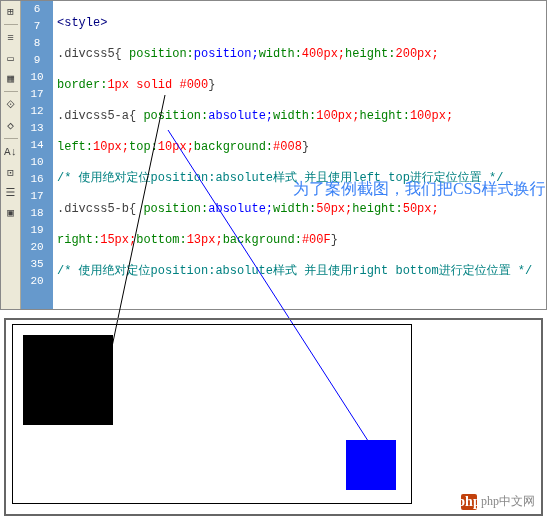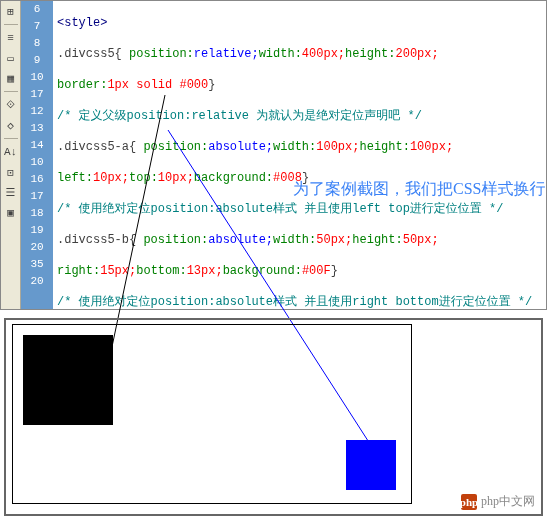--- a/index.html
+++ b/index.html
@@ -17,21 +17,21 @@
 .c-val{color:#0000ff}
 .c-num{color:#ff0000}
 .c-comment{color:#008080}
 .c-tag{color:#000080}
 .annot{position:absolute;color:#3b82f6;font-family:SimSun,serif;font-size:16px}
 .preview{border:2px solid #666;margin:8px 4px 4px 4px;height:198px;padding:4px;position:relative}
 .outer{border:1px solid #000;width:400px;height:180px;position:relative;margin-left:2px}
 .box-a{position:absolute;left:10px;top:10px;width:90px;height:90px;background:#000}
 .box-b{position:absolute;right:15px;bottom:13px;width:50px;height:50px;background:#00f}
 .watermark{position:absolute;right:6px;bottom:4px;font-family:SimSun,serif;font-size:12px;color:#888;display:flex;align-items:center;gap:4px}
-.watermark .logo{width:16px;height:16px;background:#c2410c;border-radius:2px;color:#fff;font-size:11px;display:flex;align-items:center;justify-content:center;font-weight:bold}
+.watermark .logo{width:16px;height:16px;background:#c2410c;border-radius:2px;color:#fff;font-size:14px;display:flex;align-items:center;justify-content:center;font-weight:bold}
 svg.arrows{position:absolute;top:0;left:0;pointer-events:none}
 </style>
 </head>
 <body>
 
 <div class="editor">
   <div class="toolbar">
     <div class="tbtn">⊞</div>
     <div class="sep"></div>
     <div class="tbtn">≡</div>
@@ -60,23 +60,22 @@
     <div class="ln">16</div>
     <div class="ln">17</div>
     <div class="ln">18</div>
     <div class="ln">19</div>
     <div class="ln">20</div>
     <div class="ln">35</div>
     <div class="ln">20</div>
   </div>
   <div class="code">
 <div class="row"><span class="c-tag">&lt;style&gt;</span></div>
-<div class="row"><span class="c-sel">.divcss5{</span><span class="c-prop"> position:</span><span class="c-val">relative;</span><span class="c-prop">width:</span><span class="c-num">400px;</span><span class="c-prop">height:</span><span class="c-num">200px;</span></div>
+<div class="row"><span class="c-sel">.divcss5{</span><span class="c-prop"> position:</span><span class="c-val">position;</span><span class="c-prop">width:</span><span class="c-num">400px;</span><span class="c-prop">height:</span><span class="c-num">200px;</span></div>
 <div class="row"><span class="c-prop">border:</span><span class="c-num">1px solid #000</span><span class="c-sel">}</span></div>
-<div class="row"><span class="c-comment">/* 定义父级position:relative 为就认为是绝对定位声明吧 */</span></div>
 <div class="row"><span class="c-sel">.divcss5-a{</span><span class="c-prop"> position:</span><span class="c-val">absolute;</span><span class="c-prop">width:</span><span class="c-num">100px;</span><span class="c-prop">height:</span><span class="c-num">100px;</span></div>
 <div class="row"><span class="c-prop">left:</span><span class="c-num">10px;</span><span class="c-prop">top:</span><span class="c-num">10px;</span><span class="c-prop">background:</span><span class="c-num">#008</span><span class="c-sel">}</span></div>
 <div class="row"><span class="c-comment">/* 使用绝对定位position:absolute样式 并且使用left top进行定位位置 */</span></div>
 <div class="row"><span class="c-sel">.divcss5-b{</span><span class="c-prop"> position:</span><span class="c-val">absolute;</span><span class="c-prop">width:</span><span class="c-num">50px;</span><span class="c-prop">height:</span><span class="c-num">50px;</span></div>
 <div class="row"><span class="c-prop">right:</span><span class="c-num">15px;</span><span class="c-prop">bottom:</span><span class="c-num">13px;</span><span class="c-prop">background:</span><span class="c-num">#00F</span><span class="c-sel">}</span></div>
 <div class="row"><span class="c-comment">/* 使用绝对定位position:absolute样式 并且使用right bottom进行定位位置 */</span></div>
 
 
 
 

